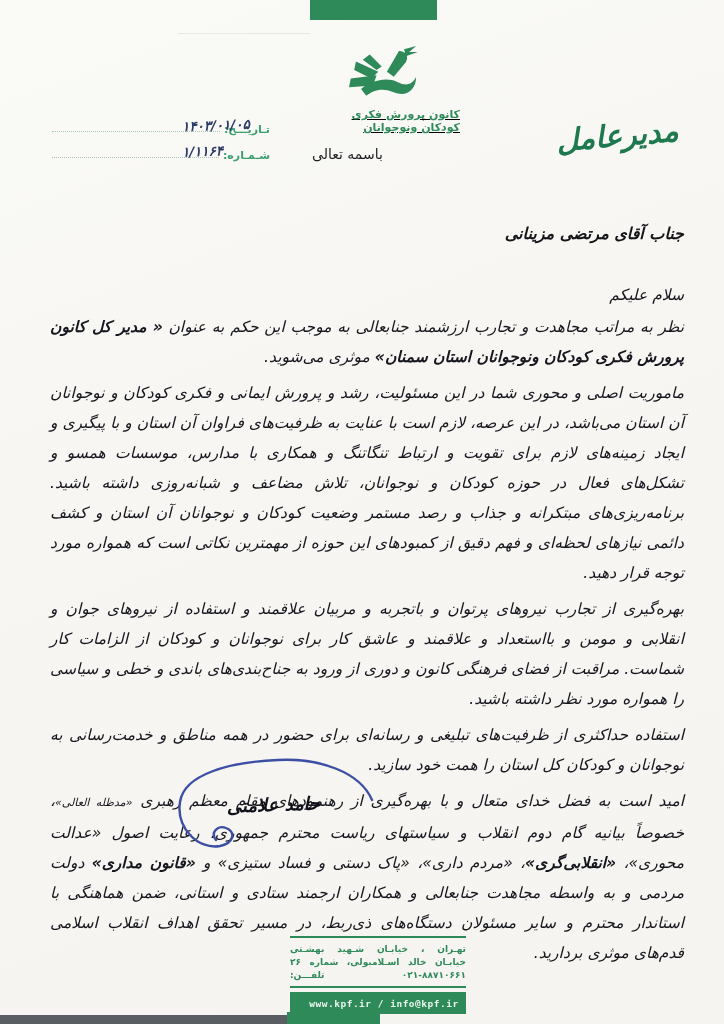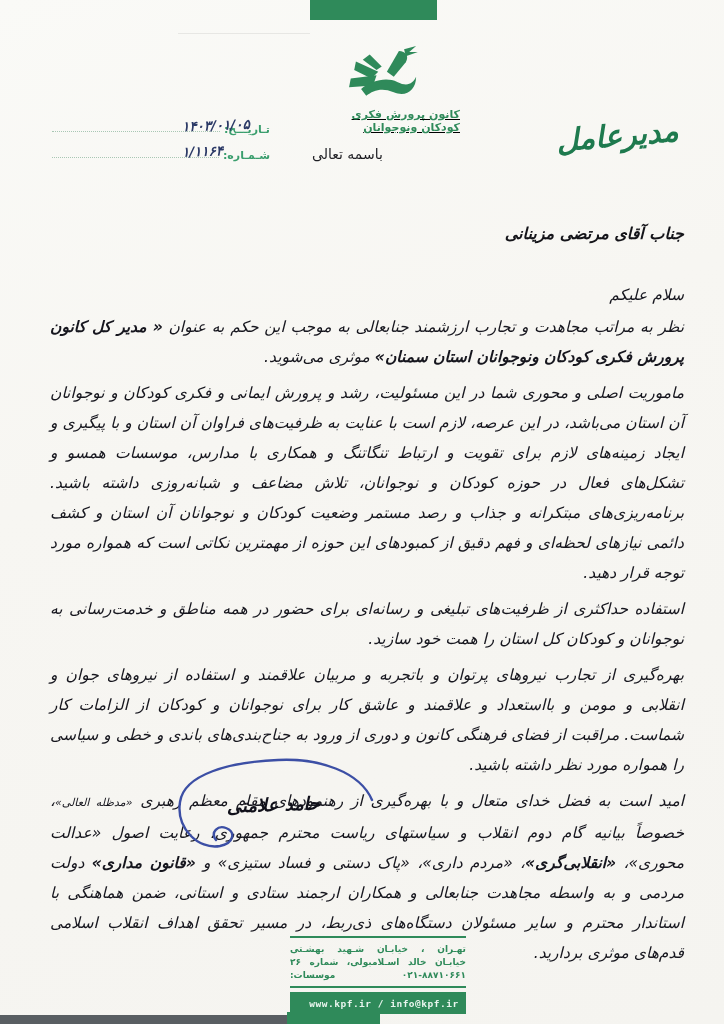--- a/index.html
+++ b/index.html
@@ -126,22 +126,22 @@
 
   <div class="office-title">مدیرعامل</div>
   <div class="bismillah">باسمه تعالی</div>
 
   <div class="addressee">جناب آقای مرتضی مزینانی</div>
 
   <div class="body">
     <p class="salutation">سلام علیکم</p>
     <p><span>نظر به مراتب مجاهدت و تجارب ارزشمند جنابعالی به موجب این حکم به عنوان </span><span class="seg-bold">« مدیر کل کانون پرورش فکری کودکان ونوجوانان استان سمنان»</span><span> موثری می‌شوید.</span></p>
     <p><span>ماموریت اصلی و محوری شما در این مسئولیت، رشد و پرورش ایمانی و فکری کودکان و نوجوانان آن استان می‌باشد، در این عرصه، لازم است با عنایت به ظرفیت‌های فراوان آن استان و با پیگیری و ایجاد زمینه‌های لازم برای تقویت و ارتباط تنگاتنگ و همکاری با مدارس، موسسات همسو و تشکل‌های فعال در حوزه کودکان و نوجوانان، تلاش مضاعف و شبانه‌روزی داشته باشید. برنامه‌ریزی‌های مبتکرانه و جذاب و رصد مستمر وضعیت کودکان و نوجوانان آن استان و کشف دائمی نیازهای لحظه‌ای و فهم دقیق از کمبودهای این حوزه از مهمترین نکاتی است که همواره مورد توجه قرار دهید.</span></p>
+    <p><span>بهره‌گیری از تجارب نیروهای پرتوان و باتجربه و مربیان علاقمند و استفاده از نیروهای جوان و انقلابی و مومن و بااستعداد و علاقمند و عاشق کار برای نوجوانان و کودکان از الزامات کار شماست. مراقبت از فضای فرهنگی کانون و دوری از ورود به جناح‌بندی‌های باندی و خطی و سیاسی را همواره مورد نظر داشته باشید.</span></p>
     <p><span>استفاده حداکثری از ظرفیت‌های تبلیغی و رسانه‌ای برای حضور در همه مناطق و خدمت‌رسانی به نوجوانان و کودکان کل استان را همت خود سازید.</span></p>
-    <p><span>بهره‌گیری از تجارب نیروهای پرتوان و باتجربه و مربیان علاقمند و استفاده از نیروهای جوان و انقلابی و مومن و بااستعداد و علاقمند و عاشق کار برای نوجوانان و کودکان از الزامات کار شماست. مراقبت از فضای فرهنگی کانون و دوری از ورود به جناح‌بندی‌های باندی و خطی و سیاسی را همواره مورد نظر داشته باشید.</span></p>
     <p><span>امید است به فضل خدای متعال و با بهره‌گیری از رهنمودهای مقام معظم رهبری </span><span class="seg-small">«مدظله العالی»</span><span>، خصوصاً بیانیه گام دوم انقلاب و سیاستهای ریاست محترم جمهوری، رعایت اصول «عدالت محوری»، </span><span class="seg-bold">«انقلابی‌گری»</span><span>، «مردم داری»، «پاک دستی و فساد ستیزی» و </span><span class="seg-bold">«قانون مداری»</span><span> دولت مردمی و به واسطه مجاهدت جنابعالی و همکاران ارجمند ستادی و استانی، ضمن هماهنگی با استاندار محترم و سایر مسئولان دستگاه‌های ذی‌ربط، در مسیر تحقق اهداف انقلاب اسلامی قدم‌های موثری بردارید.</span></p>
   </div>
 
   <div class="signature">
     <svg width="215" height="102" viewBox="0 0 215 102">
       <path d="M 204 46
                C 192 18, 152 4, 110 6
                C 62 8, 16 20, 12 48
                C 8 74, 30 96, 52 92
                C 66 89, 68 78, 58 74
@@ -149,21 +149,21 @@
     </svg>
     <div class="signature-name">حامد علامتی</div>
   </div>
 
   <div class="footer">
     <hr class="footer-rule">
     <div class="footer-address">
       <div class="line">تهـران ، خیابـان شـهید بهشـتی</div>
       <div class="line">خیابـان خالد اسـلامبولی، شماره ۲۶</div>
       <div class="line footer-phone">
-        <span>موسسات:</span>
+        <span>تلفـــن:</span>
         <span class="num">۰۲۱-۸۸۷۱۰۶۶۱</span>
       </div>
     </div>
     <hr class="footer-rule mid">
     <div class="web-box">www.kpf.ir / info@kpf.ir</div>
   </div>
 
   <div class="bottom-gray-strip"></div>
   <div class="bottom-green-strip"></div>
 

